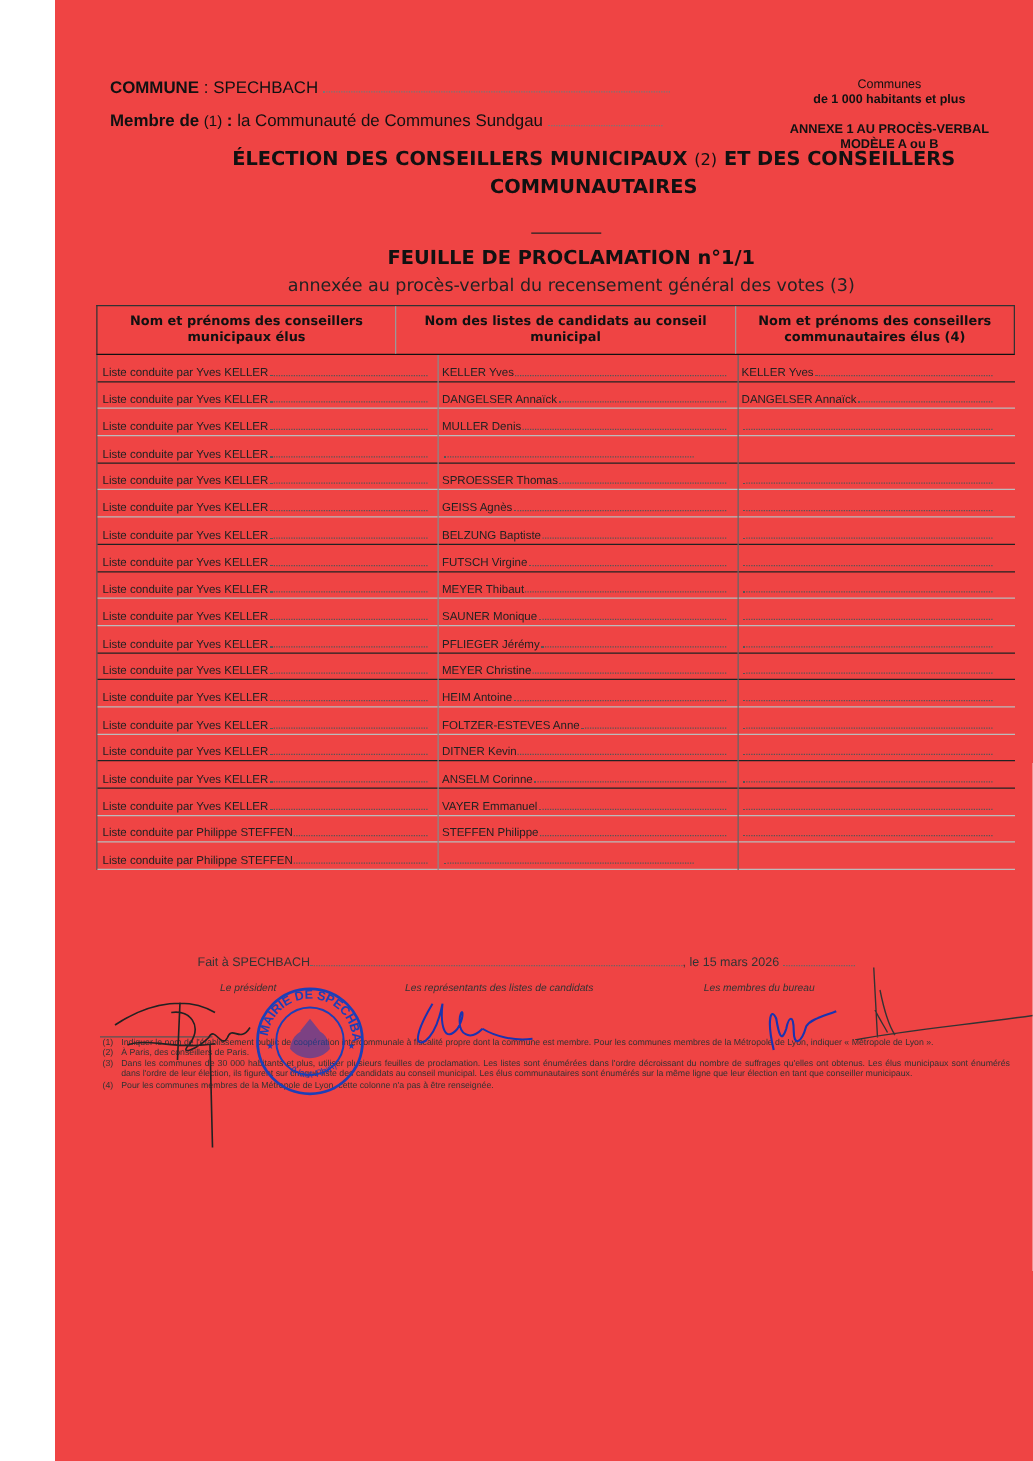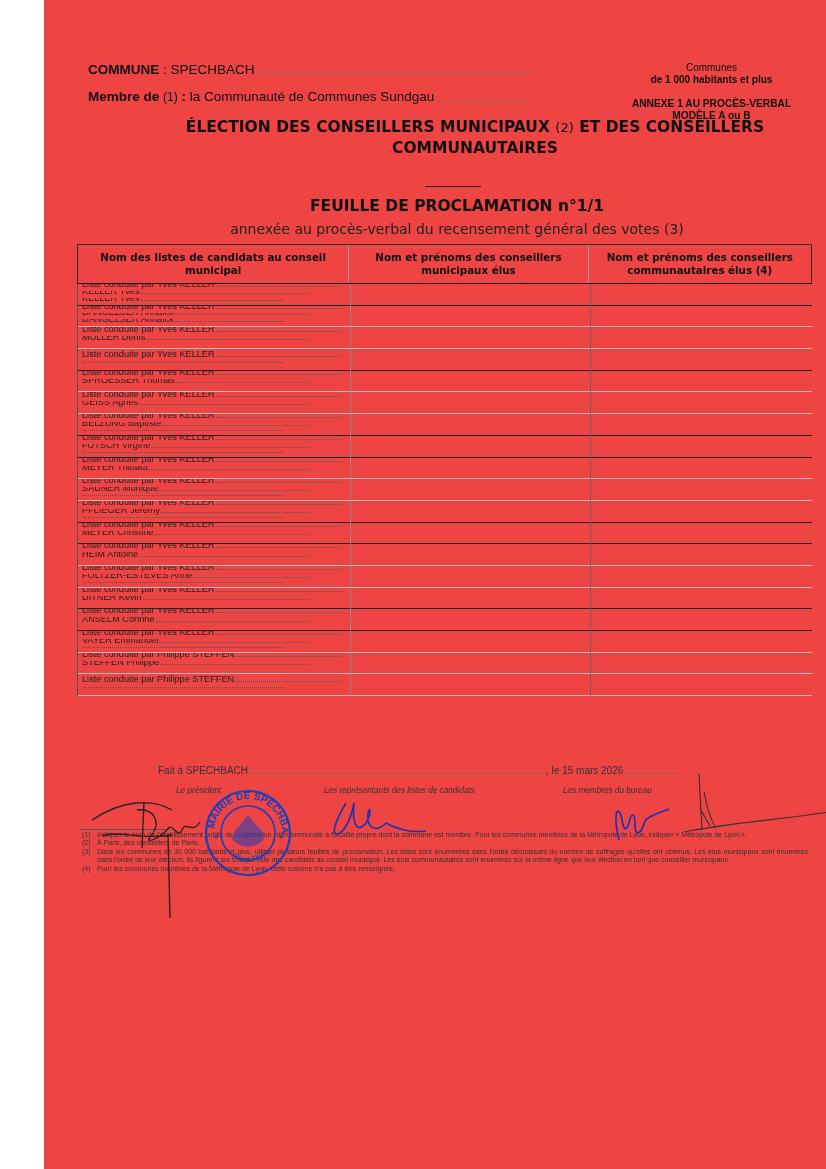--- a/index.html
+++ b/index.html
@@ -26,21 +26,21 @@
   .table { position: absolute; left: 33px; top: 244px; width: 735px; }
   .thead { display: flex; height: 38px; border: 1px solid #333; border-bottom: 1.5px solid #111; }
   .th { box-sizing: border-box; display: flex; align-items: center; justify-content: center; text-align: center; font-family: "DejaVu Sans", sans-serif; font-weight: bold; font-size: 10.3px; line-height: 13px; padding: 0 4px; }
   .c1 { width: 272px; }
   .c2 { width: 240px; }
   .c3 { width: 223px; }
   .th.c1, .th.c2 { border-right: 1px solid #999; }
   .tbody { position: relative; border-left: 1px solid #555; }
   .tbody::before { content: ""; position: absolute; left: 272px; top: 0; bottom: 0; border-left: 1px solid #888; }
   .tbody::after { content: ""; position: absolute; left: 512px; top: 0; bottom: 0; border-left: 1px solid #666; }
-  .tr { display: flex; height: 20.7px; border-bottom: 1px solid #bbb; flex-direction: column; }
+  .tr { display: flex; height: 20.7px; border-bottom: 1px solid #bbb; }
   .tr.dark { border-bottom: 1.3px solid #222; }
   .td { box-sizing: border-box; display: flex; align-items: flex-end; font-size: 9.2px; padding: 0 0 2px 4px; color: #222; overflow: hidden; white-space: nowrap; }
   .td .txt { flex: 0 0 auto; }
   .td .fill { flex: 1 1 auto; border-bottom: 1px dotted #555; margin: 0 8px 2px 1px; height: 1px; }
   .td.c3 .fill { margin-right: 18px; }
 
   .fait { position: absolute; top: 765px; left: 114px; font-size: 10px; color: #333; white-space: nowrap; }
   .fait .dots1 { display: inline-block; width: 298px; border-bottom: 1px dotted #666; }
   .fait .dots2 { display: inline-block; width: 58px; border-bottom: 1px dotted #666; }
   .sig-label { position: absolute; top: 786px; font-size: 8.2px; font-style: italic; color: #333; }
@@ -84,22 +84,22 @@
   <div class="title" id="main-title">
     <div><span>ÉLECTION DES CONSEILLERS MUNICIPAUX </span><span class="small">(2)</span><span> ET DES CONSEILLERS</span></div>
     <div>COMMUNAUTAIRES</div>
   </div>
   <div class="rule"></div>
   <div class="title" id="sheet-title">FEUILLE DE PROCLAMATION n°1/1</div>
   <div id="sheet-sub">annexée au procès-verbal du recensement général des votes (3)</div>
 
   <div class="table">
     <div class="thead">
+      <div class="th c2">Nom et prénoms des conseillers municipaux élus</div>
       <div class="th c1">Nom des listes de candidats au conseil municipal</div>
-      <div class="th c2">Nom et prénoms des conseillers municipaux élus</div>
       <div class="th c3">Nom et prénoms des conseillers communautaires élus (4)</div>
     </div>
     <div class="tbody" id="tbody">
         <div class="tr dark">
           <div class="td c1">
             <span class="txt">Liste conduite par Yves KELLER</span>
             <span class="fill"></span>
           </div>
           <div class="td c2">
             <span class="txt">KELLER Yves</span>

